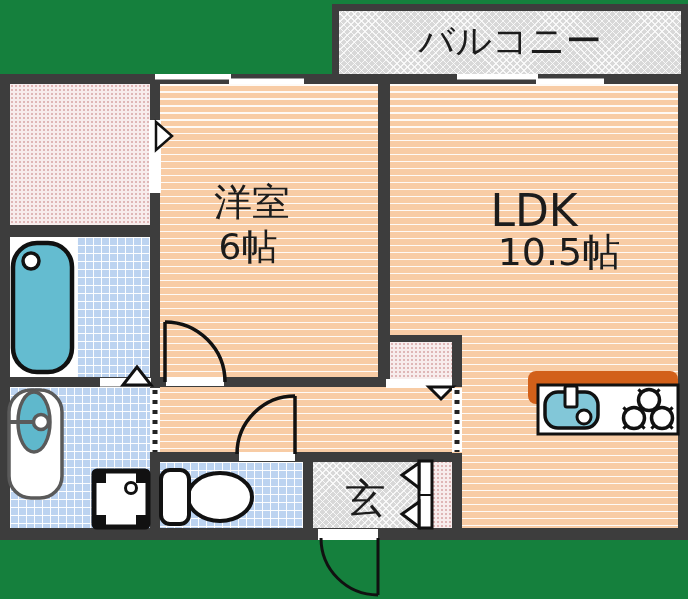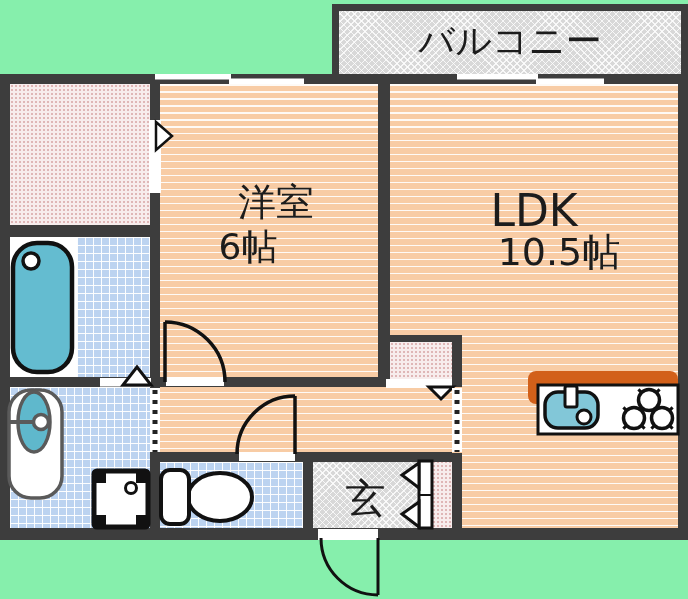--- a/index.html
+++ b/index.html
@@ -1,17 +1,17 @@
 <!DOCTYPE html>
 <html><head>
 <meta charset="utf-8">
 <style>
   html,body{margin:0;padding:0;background:#fff;}
   #stage{
-    position:relative;width:688px;height:599px;background:#86efac;overflow:hidden;
+    position:relative;width:688px;height:599px;background:#15803d;overflow:hidden;
     font-family:"DejaVu Sans","Liberation Sans",sans-serif;
   }
   .abs{position:absolute;}
   .wall{position:absolute;background:#3d3d3d;}
   .floor-wood{
     background-color:#f8cca5;
     background-image:repeating-linear-gradient(to bottom,rgba(255,255,255,.9) 0 1.5px,rgba(255,255,255,0) 1.5px 7px);
   }
   .floor-tile{
     background-color:#bcd3f0;
@@ -186,18 +186,18 @@
 
     <g>
       <rect x="419" y="461" width="13" height="67" fill="#fff" stroke="#111" stroke-width="3"></rect>
       <line x1="419" y1="495" x2="432" y2="495" stroke="#111" stroke-width="2"></line>
       <polygon points="419,463 419,488 402,475" fill="#fff" stroke="#111" stroke-width="3"></polygon>
       <polygon points="419,502 419,527 402,514" fill="#fff" stroke="#111" stroke-width="3"></polygon>
     </g>
   </svg>
 
   <div class="room-label labels" style="left:332px;width:356px;top:22px;font-size:36px;">バルコニー</div>
-  <div class="room-label labels" style="left:160px;width:184px;top:183px;font-size:38px;padding-left:24px;">洋室</div>
+  <div class="room-label labels" style="left:160px;width:184px;top:183px;font-size:38px;">洋室</div>
   <div class="room-label labels" style="left:160px;width:176px;top:228px;font-size:36px;">6帖</div>
   <div class="room-label labels" style="left:390px;width:288px;top:188px;font-size:44px;">LDK</div>
   <div class="room-label labels" style="left:390px;width:338px;top:233px;font-size:38px;">10.5帖</div>
   <div class="room-label labels" style="left:308px;width:115px;top:477px;font-size:40px;">玄</div>
 </div>
 
 </body></html>

